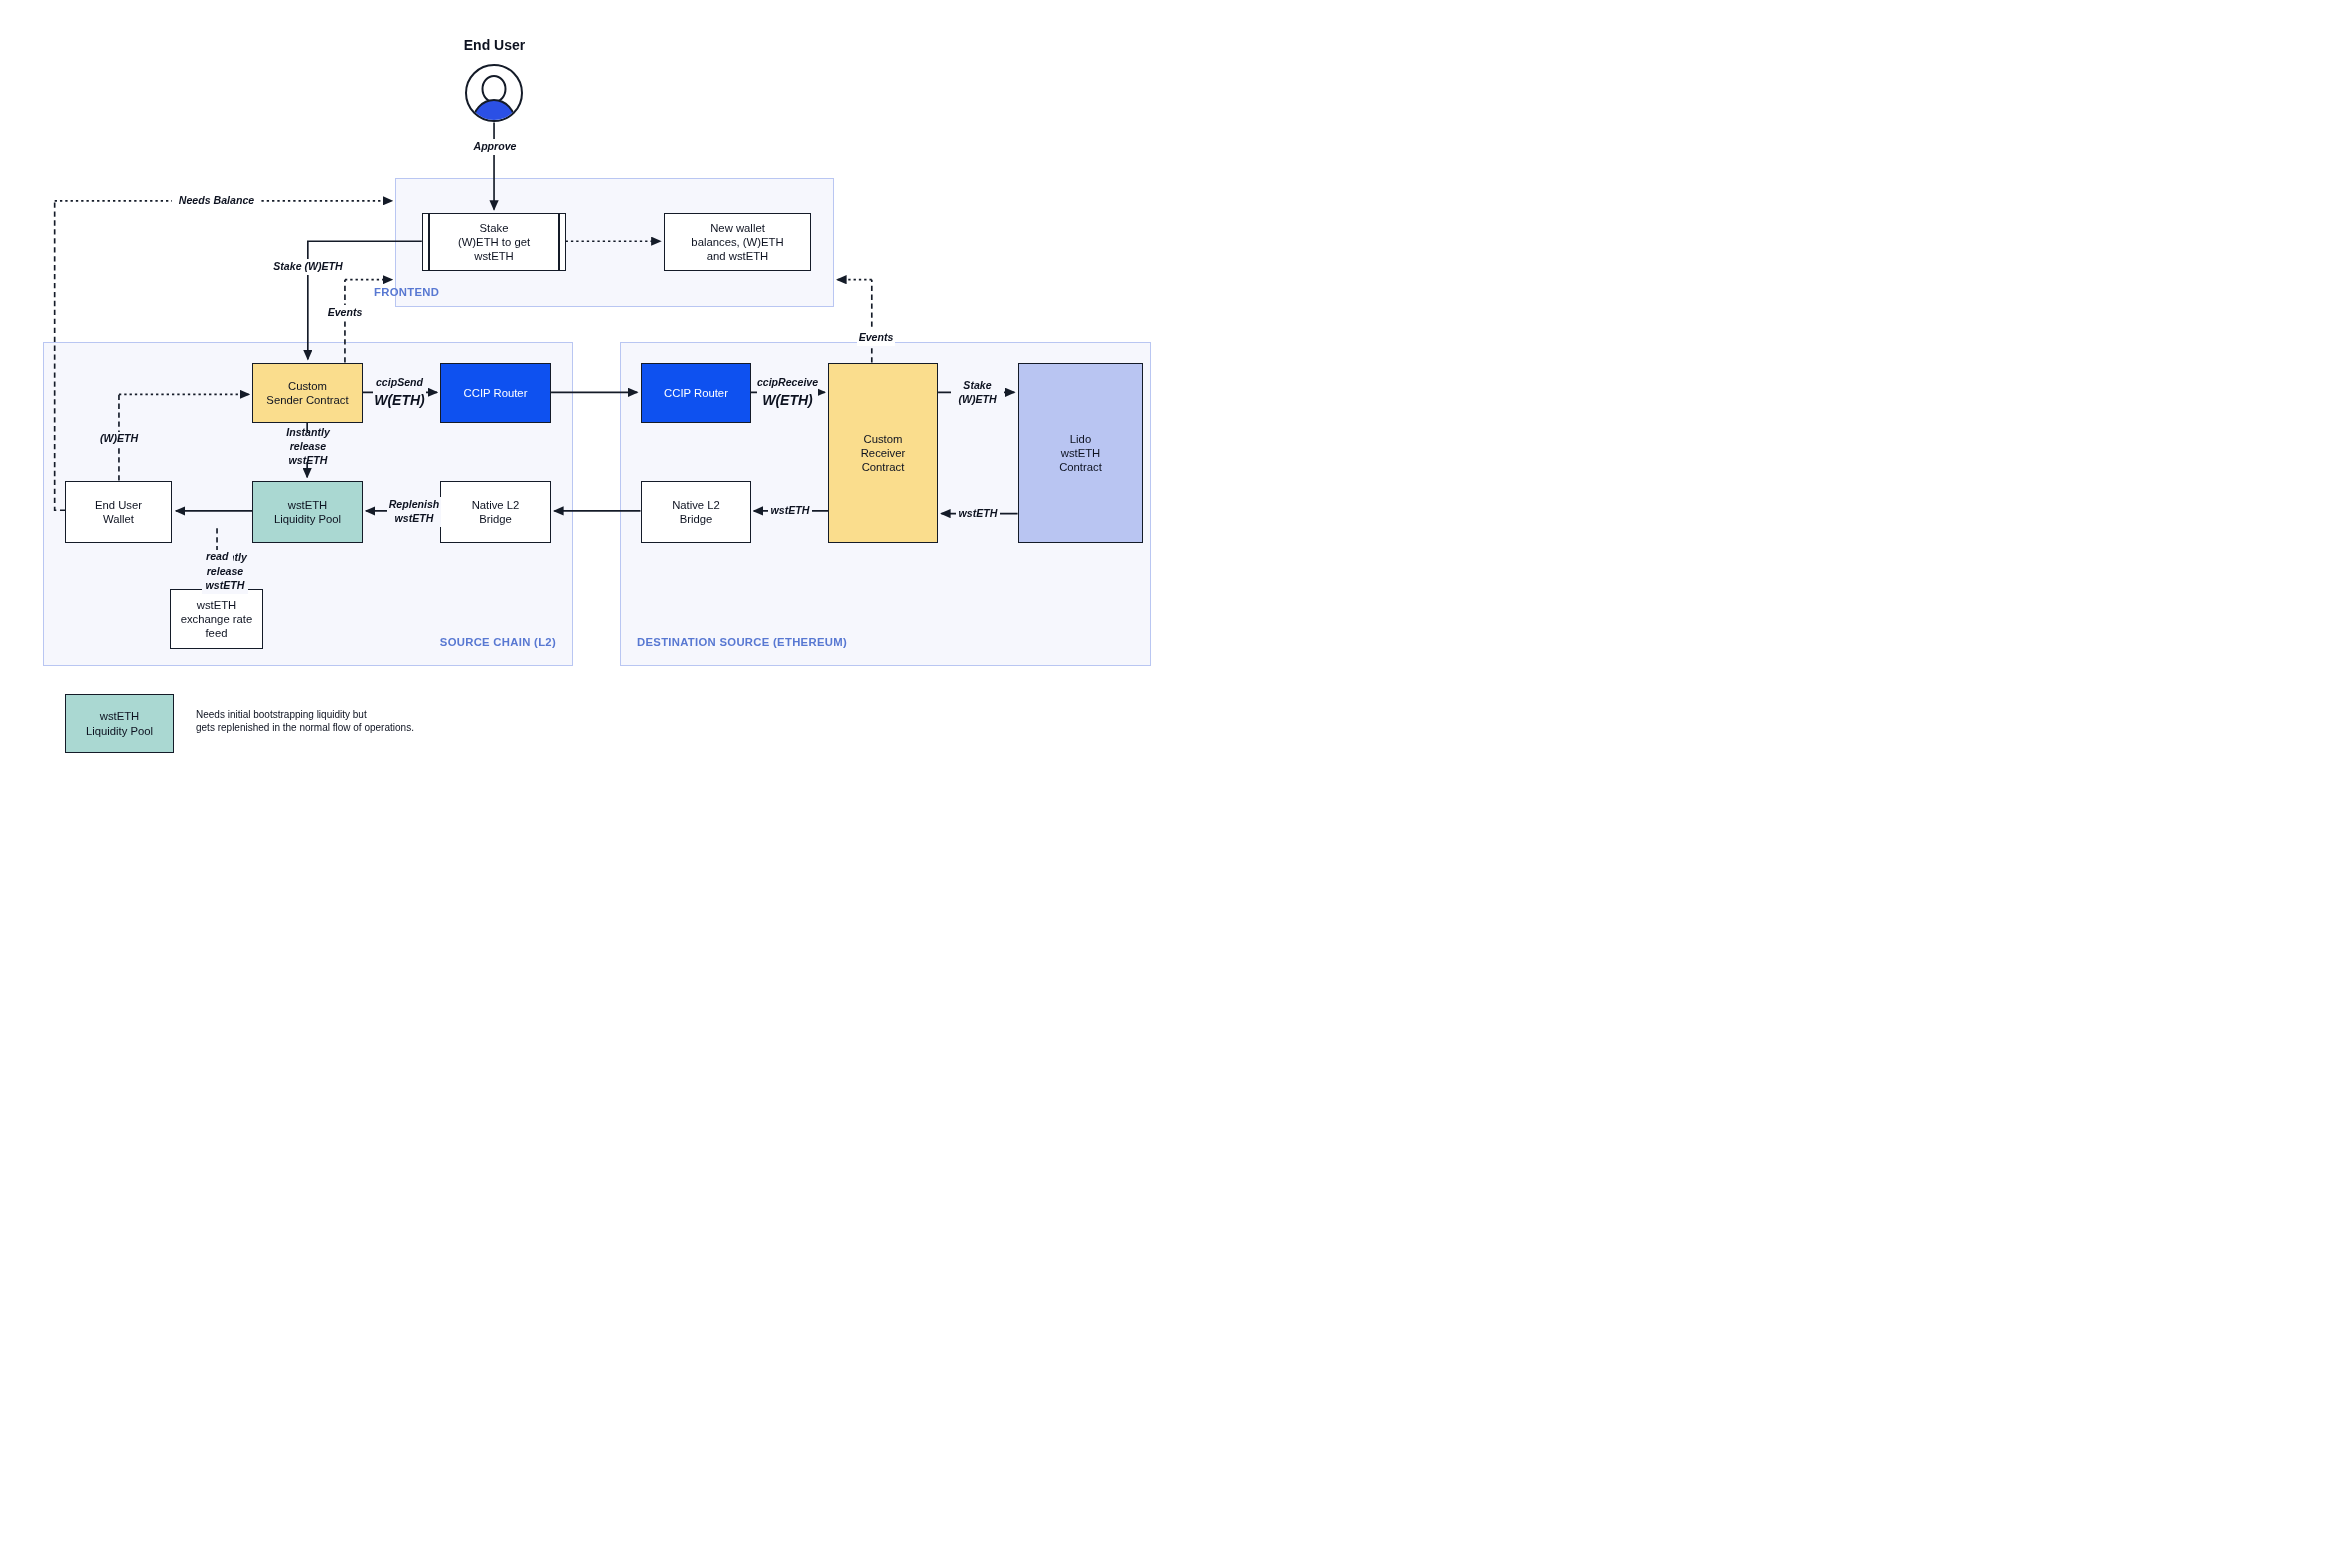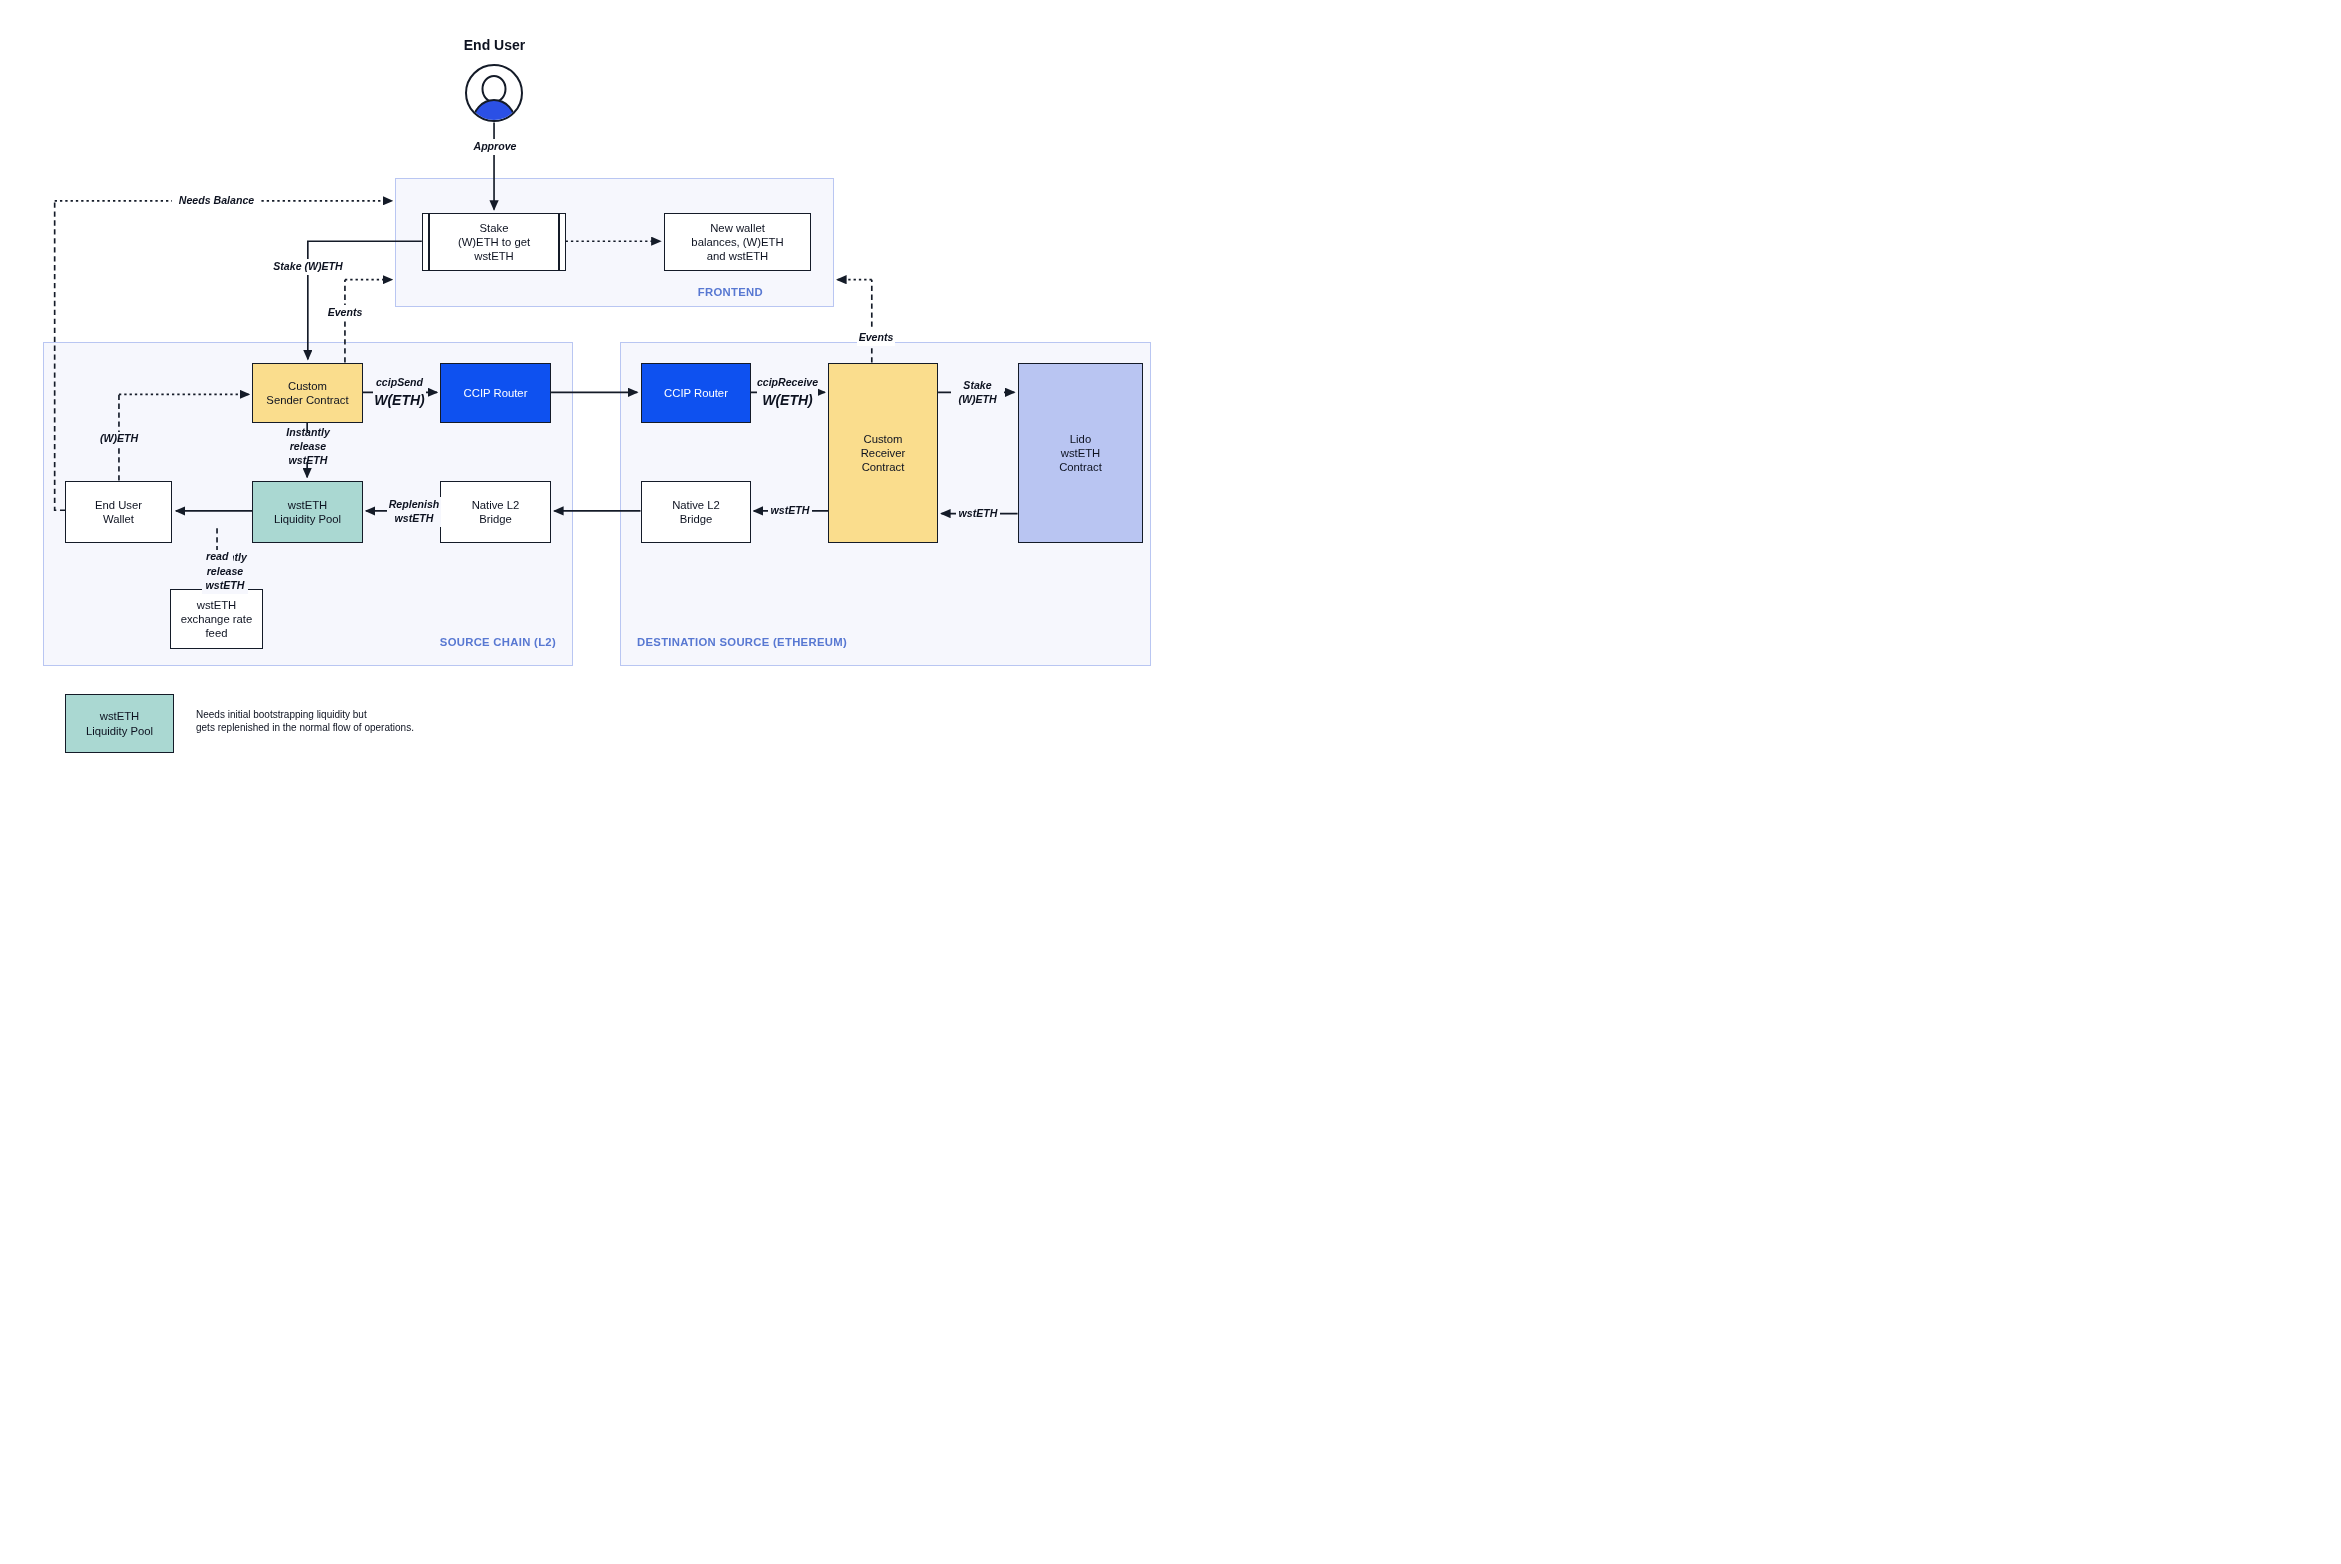--- a/index.html
+++ b/index.html
@@ -55,21 +55,21 @@
   .person .shoulders{position:absolute;left:50%;transform:translateX(-50%);bottom:-9.3px;width:45px;height:30.5px;
     border:2px solid var(--line-dark);border-radius:50% 50% 0 0/ 80% 80% 0 0;background:var(--person-blue);box-sizing:border-box;}
   .legend-note{position:absolute;font-size:10px;line-height:1.3;white-space:pre-line;z-index:2;}
 </style>
 </head>
 <body>
 
 <div id="canvas">
 
   <div class="region" style="left:395px;top:178px;width:439px;height:129px;"></div>
-  <div class="region-label" style="left:412px;top:286px;width:351px;text-align:right;">FRONTEND</div>
+  <div class="region-label" style="left:374px;top:286px;width:351px;text-align:left;">FRONTEND</div>
 
   <div class="region" style="left:43px;top:342px;width:530px;height:324px;"></div>
 
   <div class="region" style="left:620px;top:342px;width:531px;height:324px;"></div>
   <div class="region-label" style="left:637px;top:636px;">DESTINATION SOURCE (ETHEREUM)</div>
 
   <div class="region-label" style="left:43px;top:636px;width:513px;text-align:right;">SOURCE CHAIN (L2)</div>
 
   <svg class="connectors" width="1171" height="782" viewBox="0 0 1766 1180">
     <defs>

